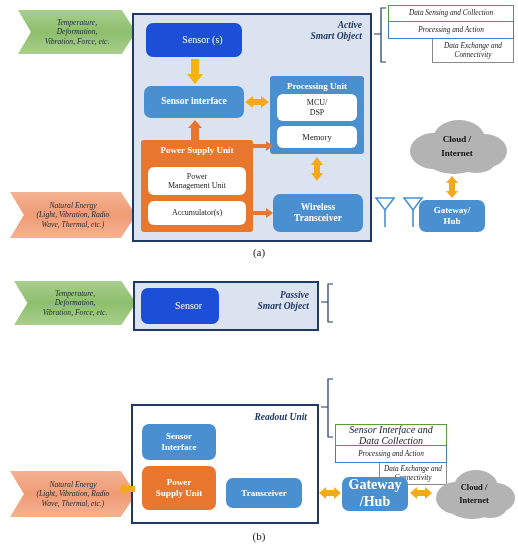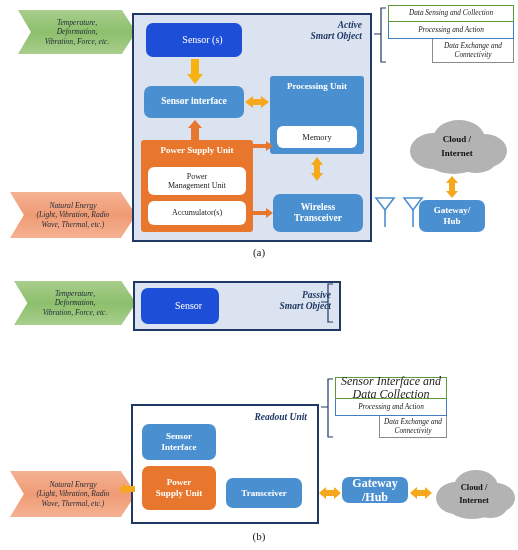--- a/index.html
+++ b/index.html
@@ -121,20 +121,26 @@
   <div class="abs box blue" style="left:144px;top:86px;width:100px;height:32px;font-size:9.5px;">Sensor interface</div>
 
   <svg class="abs" style="left:245px;top:95px;width:24px;height:14px;" viewBox="0 0 24 14">
     <polygon points="0,7 8,1 8,4 16,4 16,1 24,7 16,13 16,10 8,10 8,13" fill="#f6a81c"></polygon>
   </svg>
 
   <div class="abs box blue" style="left:270px;top:76px;width:94px;height:78px;border-radius:3px;">
     <div class="unit-label" style="top:5px;font-size:9px;">Processing Unit</div>
   </div>
 
+  <div class="abs box white" style="left:277px;top:94px;width:80px;height:27px;font-size:8px;">
+    <div>
+      <div>MCU/</div>
+      <div>DSP</div>
+    </div>
+  </div>
 
   <div class="abs box white" style="left:277px;top:126px;width:80px;height:22px;font-size:8.5px;">Memory</div>
 
   <svg class="abs" style="left:187px;top:120px;width:16px;height:22px;" viewBox="0 0 16 22">
     <polygon points="4,22 12,22 12,8 15,8 8,0 1,8 4,8" fill="#e8762c"></polygon>
   </svg>
 
   <div class="abs box orange" style="left:141px;top:140px;width:112px;height:92px;border-radius:3px;">
     <div class="unit-label" style="top:5px;font-size:9px;">Power Supply Unit</div>
   </div>
@@ -230,21 +236,21 @@
   <div class="caption" style="top:246px;font-size:11px;">(a)</div>
 
   <div class="abs chev green" style="left:14px;top:281px;width:122px;height:44px;font-size:7.6px;">
     <div>
       <div>Temperature,</div>
       <div>Deformation,</div>
       <div>Vibration, Force, etc.</div>
     </div>
   </div>
 
-  <div class="abs panel b" style="left:133px;top:281px;width:208px;height:50px;">
+  <div class="abs panel b" style="left:133px;top:281px;width:186px;height:50px;">
     <div class="panel-title" style="top:7px;">
       <div>Passive</div>
       <div>Smart Object</div>
     </div>
   </div>
 
   <div class="abs box green" style="left:141px;top:288px;width:78px;height:36px;font-size:10px;">Sensor</div>
 
   <svg class="abs" style="left:319px;top:283px;width:16px;height:40px;" viewBox="0 0 16 40">
     <path d="M14,1 L9,1 L9,19 L2,19 L9,19 L9,39 L14,39" fill="none" stroke="#1f3864" stroke-width="1.2"></path>
@@ -279,21 +285,21 @@
     </div>
   </div>
 
   <div class="abs box blue" style="left:226px;top:478px;width:76px;height:30px;font-size:9px;">Transceiver</div>
 
   <svg class="abs" style="left:319px;top:378px;width:16px;height:60px;" viewBox="0 0 16 60">
     <path d="M14,1 L9,1 L9,29 L2,29 L9,29 L9,59 L14,59" fill="none" stroke="#1f3864" stroke-width="1.2"></path>
   </svg>
 
   <div class="legend" style="left:335px;top:377px;width:112px;">
-    <div class="legend-row lg-green" style="height:22px;font-size:12px;">
+    <div class="legend-row lg-green" style="height:22px;font-size:10px;margin-top:47px;">
       <div>
         <div>Sensor Interface and</div>
         <div>Data Collection</div>
       </div>
     </div>
     <div class="legend-row lg-blue" style="height:17px;font-size:7.3px;">
       <div>Processing and Action</div>
     </div>
     <div class="legend-row lg-gray" style="height:22px;font-size:7.3px;">
       <div>
@@ -304,21 +310,21 @@
   </div>
 
   <svg class="abs" style="left:119px;top:482px;width:16px;height:14px;" viewBox="0 0 16 14">
     <polygon points="0,7 6,1 6,4 16,4 16,10 6,10 6,13" fill="#f6a81c"></polygon>
   </svg>
 
   <svg class="abs" style="left:319px;top:486px;width:22px;height:14px;" viewBox="0 0 22 14">
     <polygon points="0,7 7,1 7,4 15,4 15,1 22,7 15,13 15,10 7,10 7,13" fill="#f6a81c"></polygon>
   </svg>
 
-  <div class="abs box blue" style="left:342px;top:477px;width:66px;height:26px;font-size:12px;">
+  <div class="abs box blue" style="left:342px;top:477px;width:66px;height:34px;font-size:14px;">
     <div>
       <div>Gateway</div>
       <div>/Hub</div>
     </div>
   </div>
 
   <svg class="abs" style="left:410px;top:486px;width:22px;height:14px;" viewBox="0 0 22 14">
     <polygon points="0,7 7,1 7,4 15,4 15,1 22,7 15,13 15,10 7,10 7,13" fill="#f6a81c"></polygon>
   </svg>
 

